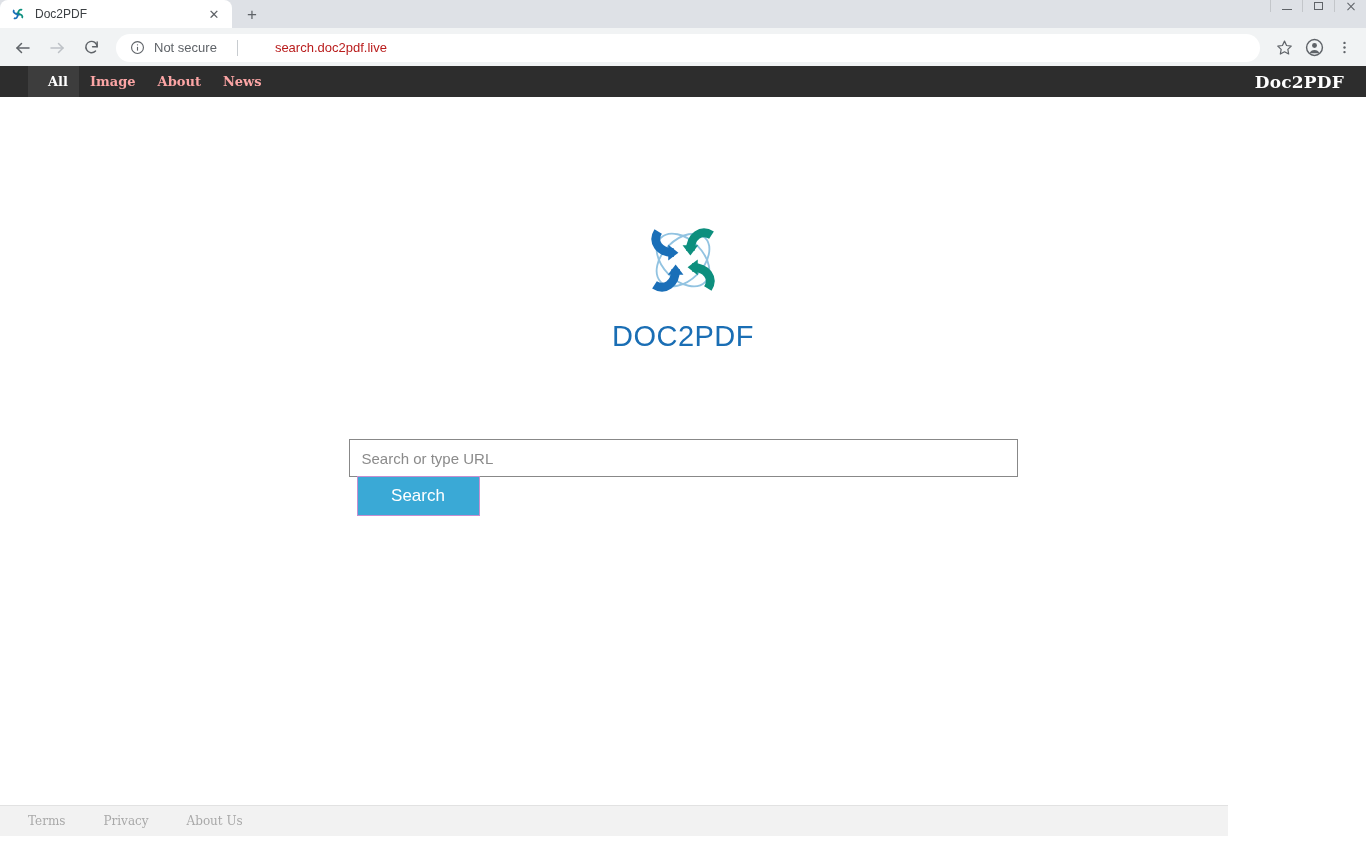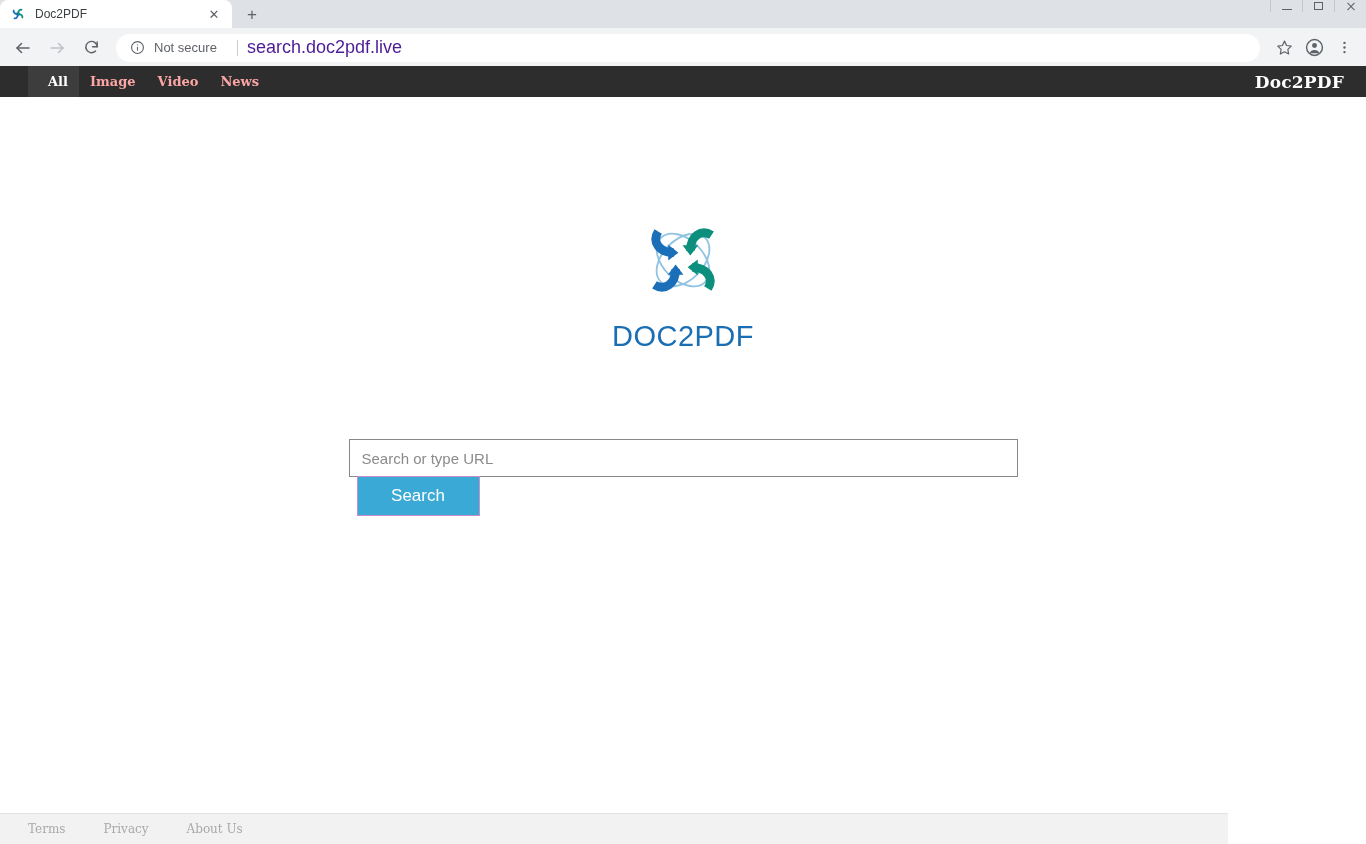--- a/index.html
+++ b/index.html
@@ -78,21 +78,21 @@
   }
   .nav-btn.disabled { color: #bdc1c6; }
   .omnibox {
     flex: 1; height: 28px; background: #ffffff;
     border-radius: 14px; display: flex; align-items: center;
     padding: 0 14px; margin: 0 8px 0 6px;
   }
   .sec-icon { width: 16px; height: 16px; margin-right: 8px; flex: none; color: #5f6368; }
   .sec-text { font-size: 13px; color: #5f6368; margin-right: 20px; white-space: nowrap; }
   .omni-div { width: 1px; height: 16px; background: #c8ccd0; margin-right: 9px; }
-  .omni-url { font-size: 18px; color: #4c1d95; white-space: nowrap; }
+  .omni-url { font-size: 13px; color: #b91c1c; white-space: nowrap; margin-left: 28px; }
   .tb-icon {
     width: 28px; height: 28px; margin-left: 2px;
     display: flex; align-items: center; justify-content: center;
     color: #5f6368; flex: none;
   }
 
   
   .page {
     position: absolute; left: 0; top: 66px;
     width: 1366px; height: 778px; background: #ffffff;
@@ -143,21 +143,21 @@
   .searchbox::placeholder { color: #8b8b8b; }
   .searchbtn {
     width: 121px; height: 38px; margin-left: 9px;
     background: #3aa9d6; border: none; color: #ffffff;
     font-family: "Liberation Sans", sans-serif;
     font-size: 17px; cursor: pointer;
     box-shadow: 0 0 0 1px #c58fd0;
   }
 
   .footer {
-    position: absolute; left: 0; bottom: 0;
+    position: absolute; left: 0; bottom: 8px;
     width: 1228px; height: 31px;
     background: #f2f2f2; border-top: 1px solid #e2e2e2;
     display: flex; align-items: center; padding-left: 28px;
   }
   .footlink {
     font-family: "DejaVu Serif", serif;
     font-size: 12px; color: #a9a9a9;
     margin-right: 38px; text-decoration: none;
   }
 </style>
@@ -255,21 +255,21 @@
         </svg>
     </div>
   </div>
 
   <div class="page">
 
     <div class="sitenav">
       <div class="sitenav-inner">
         <div class="navitem active">All</div>
         <div class="navitem">Image</div>
-        <div class="navitem">Video</div>
+        <div class="navitem">About</div>
         <div class="navitem">News</div>
       </div>
       <div class="brandmark">Doc2PDF</div>
     </div>
 
     <div class="hero">
       <div class="logo-mark">
         <svg viewBox="0 0 100 100" width="98" height="92">
           <g fill="none" stroke-width="2" opacity="0.55">
             <ellipse cx="50" cy="50" rx="34" ry="22" transform="rotate(-45 50 50)" stroke="#3a93c9"></ellipse>

